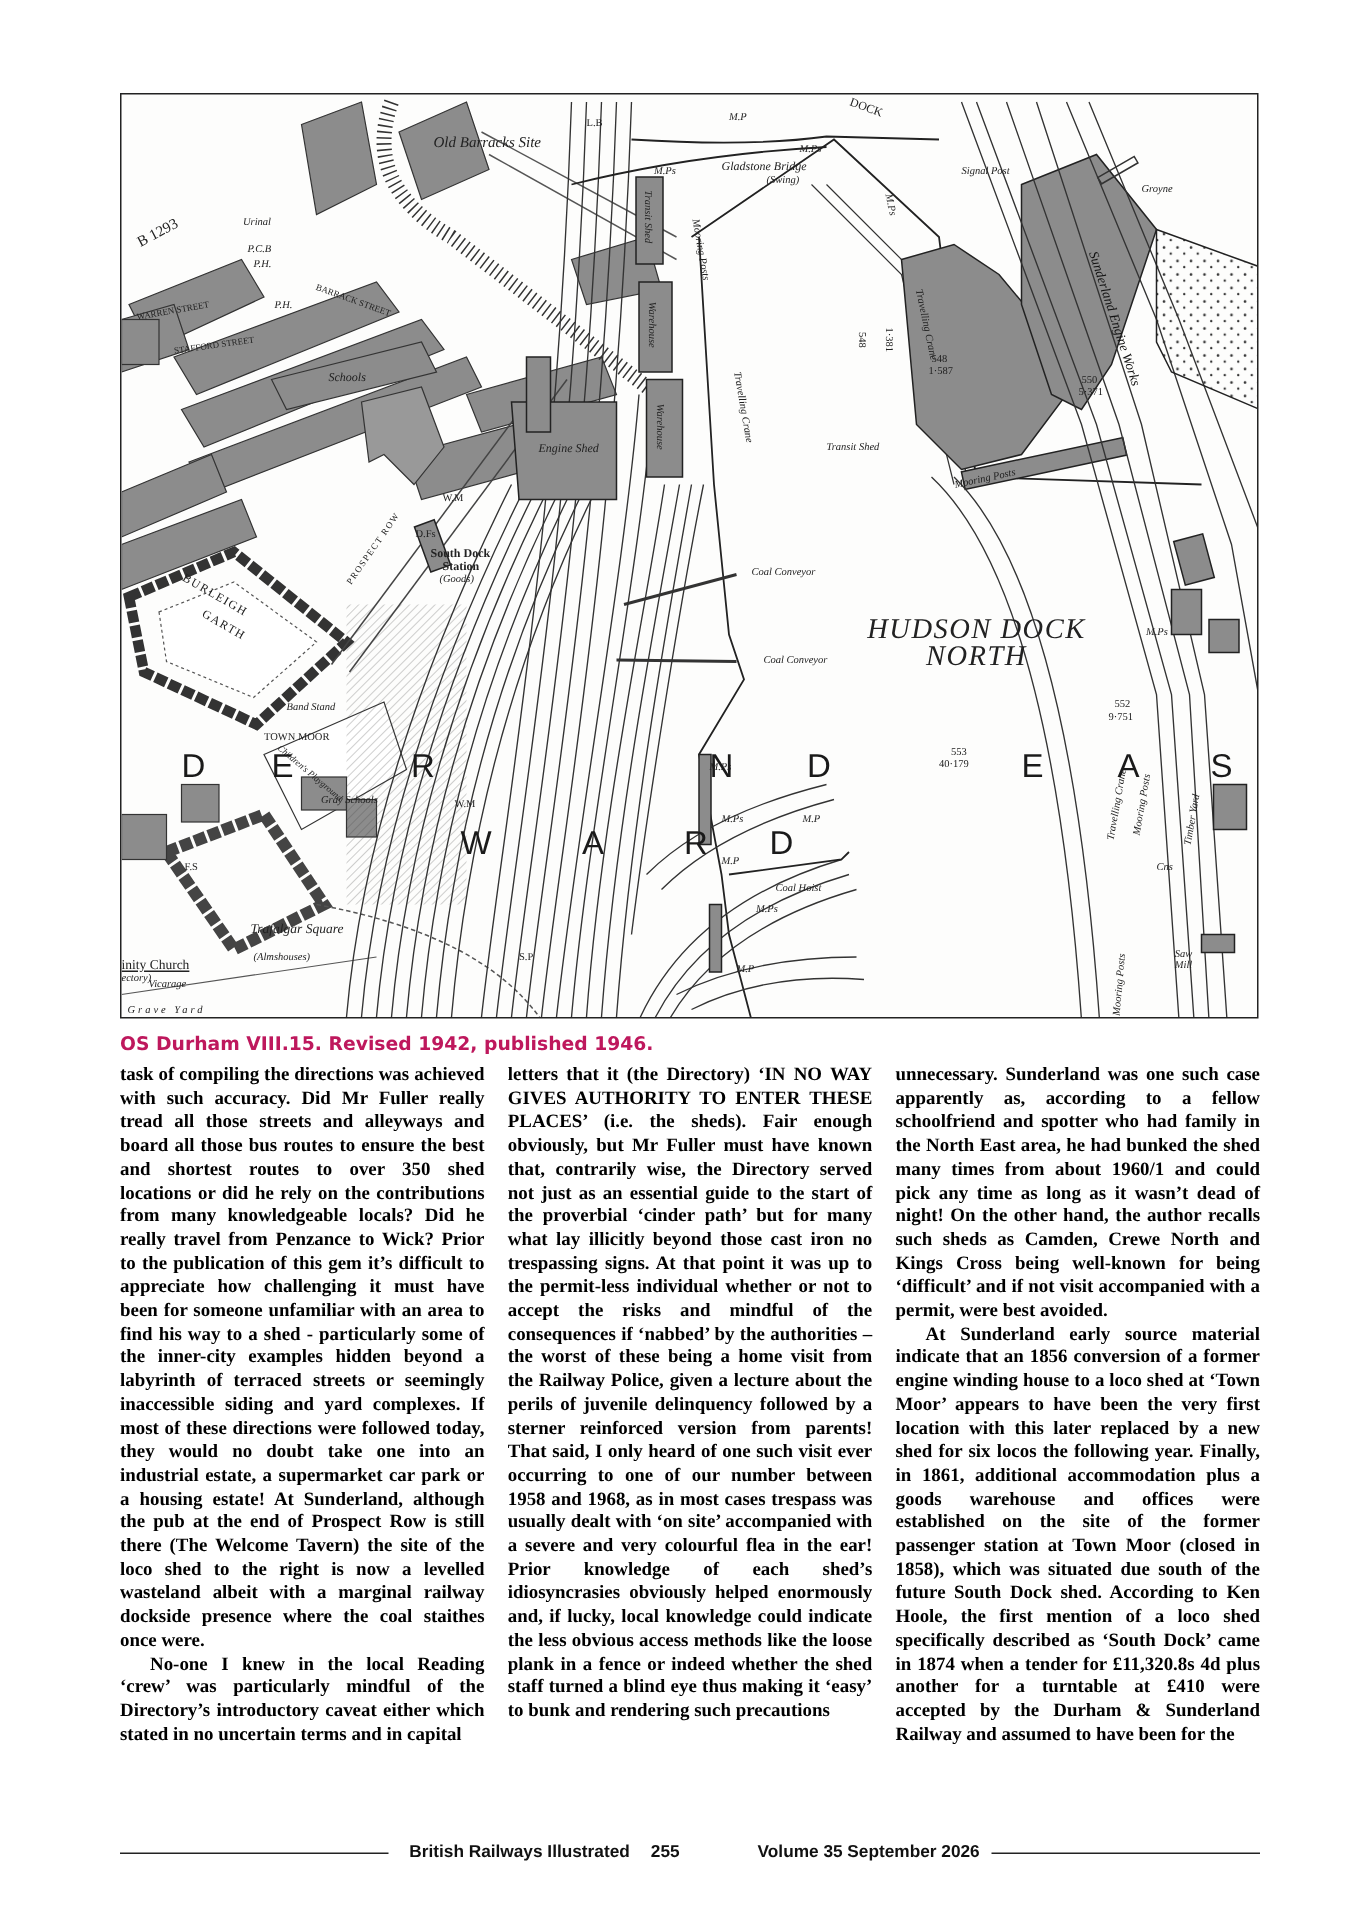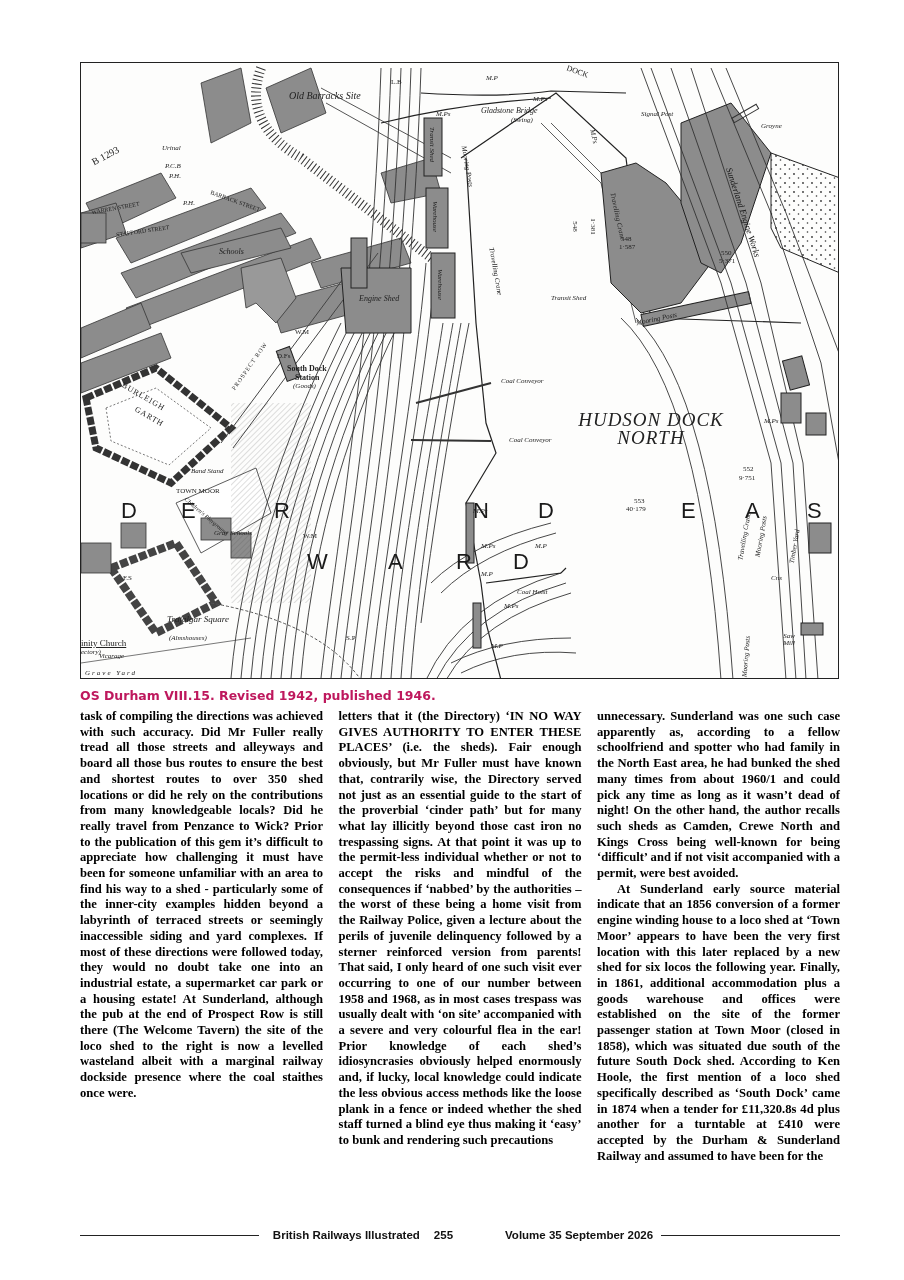--- a/index.html
+++ b/index.html
@@ -263,20 +263,21 @@
   <span class="ward" style="left:600px;top:437px;">E</span>
   <span class="ward" style="left:664px;top:437px;">A</span>
   <span class="ward" style="left:726px;top:437px;">S</span>
 </div>
 
 <div class="caption">OS Durham VIII.15. Revised 1942, published 1946.</div>
 
 <div class="cols">
   <div class="col">
     <p>task of compiling the directions was achieved with such accuracy. Did Mr Fuller really tread all those streets and alleyways and board all those bus routes to ensure the best and shortest routes to over 350 shed locations or did he rely on the contributions from many knowledgeable locals? Did he really travel from Penzance to Wick? Prior to the publication of this gem it’s difficult to appreciate how challenging it must have been for someone unfamiliar with an area to find his way to a shed - particularly some of the inner-city examples hidden beyond a labyrinth of terraced streets or seemingly inaccessible siding and yard complexes. If most of these directions were followed today, they would no doubt take one into an industrial estate, a supermarket car park or a housing estate! At Sunderland, although the pub at the end of Prospect Row is still there (The Welcome Tavern) the site of the loco shed to the right is now a levelled wasteland albeit with a marginal railway dockside presence where the coal staithes once were.</p>
+    <p class="indent">No-one I knew in the local Reading ‘crew’ was particularly mindful of the Directory’s introductory caveat either which stated in no uncertain terms and in capital</p>
   </div>
   <div class="col">
     <p>letters that it (the Directory) ‘IN NO WAY GIVES AUTHORITY TO ENTER THESE PLACES’ (i.e. the sheds). Fair enough obviously, but Mr Fuller must have known that, contrarily wise, the Directory served not just as an essential guide to the start of the proverbial ‘cinder path’ but for many what lay illicitly beyond those cast iron no trespassing signs. At that point it was up to the permit-less individual whether or not to accept the risks and mindful of the consequences if ‘nabbed’ by the authorities – the worst of these being a home visit from the Railway Police, given a lecture about the perils of juvenile delinquency followed by a sterner reinforced version from parents! That said, I only heard of one such visit ever occurring to one of our number between 1958 and 1968, as in most cases trespass was usually dealt with ‘on site’ accompanied with a severe and very colourful flea in the ear! Prior knowledge of each shed’s idiosyncrasies obviously helped enormously and, if lucky, local knowledge could indicate the less obvious access methods like the loose plank in a fence or indeed whether the shed staff turned a blind eye thus making it ‘easy’ to bunk and rendering such precautions</p>
   </div>
   <div class="col">
     <p>unnecessary. Sunderland was one such case apparently as, according to a fellow schoolfriend and spotter who had family in the North East area, he had bunked the shed many times from about 1960/1 and could pick any time as long as it wasn’t dead of night! On the other hand, the author recalls such sheds as Camden, Crewe North and Kings Cross being well-known for being ‘difficult’ and if not visit accompanied with a permit, were best avoided.</p>
     <p class="indent">At Sunderland early source material indicate that an 1856 conversion of a former engine winding house to a loco shed at ‘Town Moor’ appears to have been the very first location with this later replaced by a new shed for six locos the following year. Finally, in 1861, additional accommodation plus a goods warehouse and offices were established on the site of the former passenger station at Town Moor (closed in 1858), which was situated due south of the future South Dock shed. According to Ken Hoole, the first mention of a loco shed specifically described as ‘South Dock’ came in 1874 when a tender for £11,320.8s 4d plus another for a turntable at £410 were accepted by the Durham &amp; Sunderland Railway and assumed to have been for the</p>
   </div>
 </div>
 

